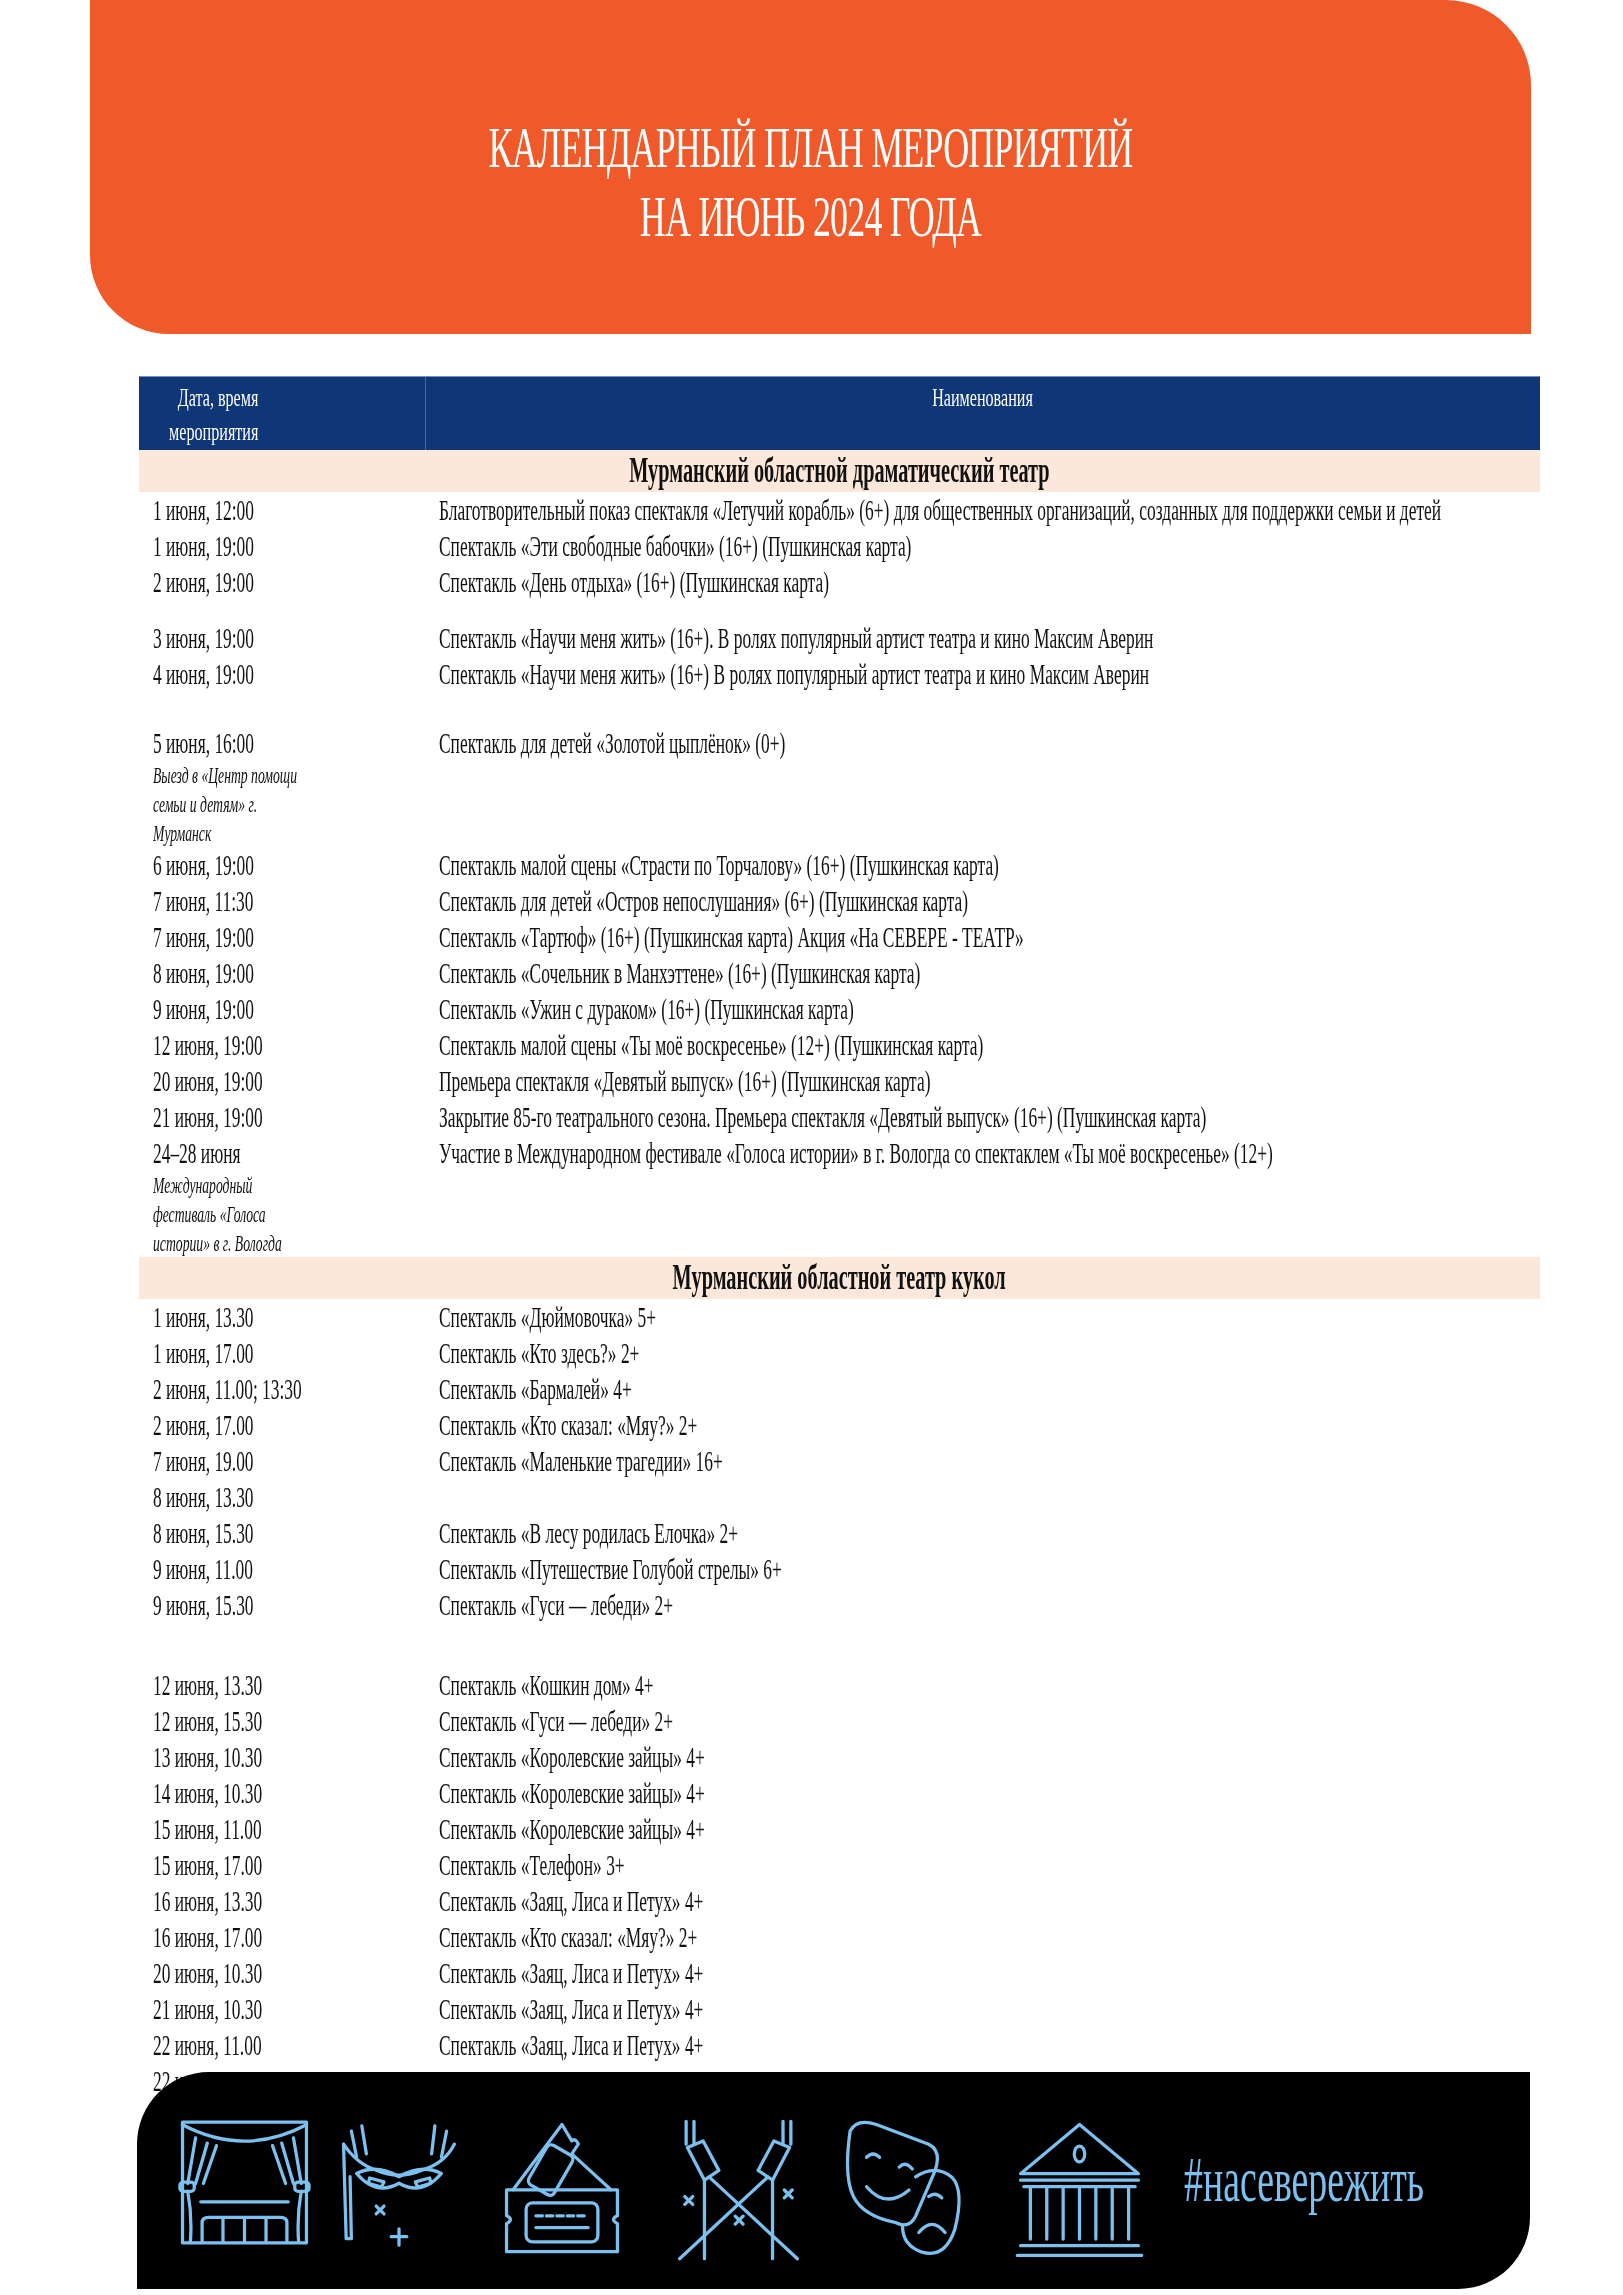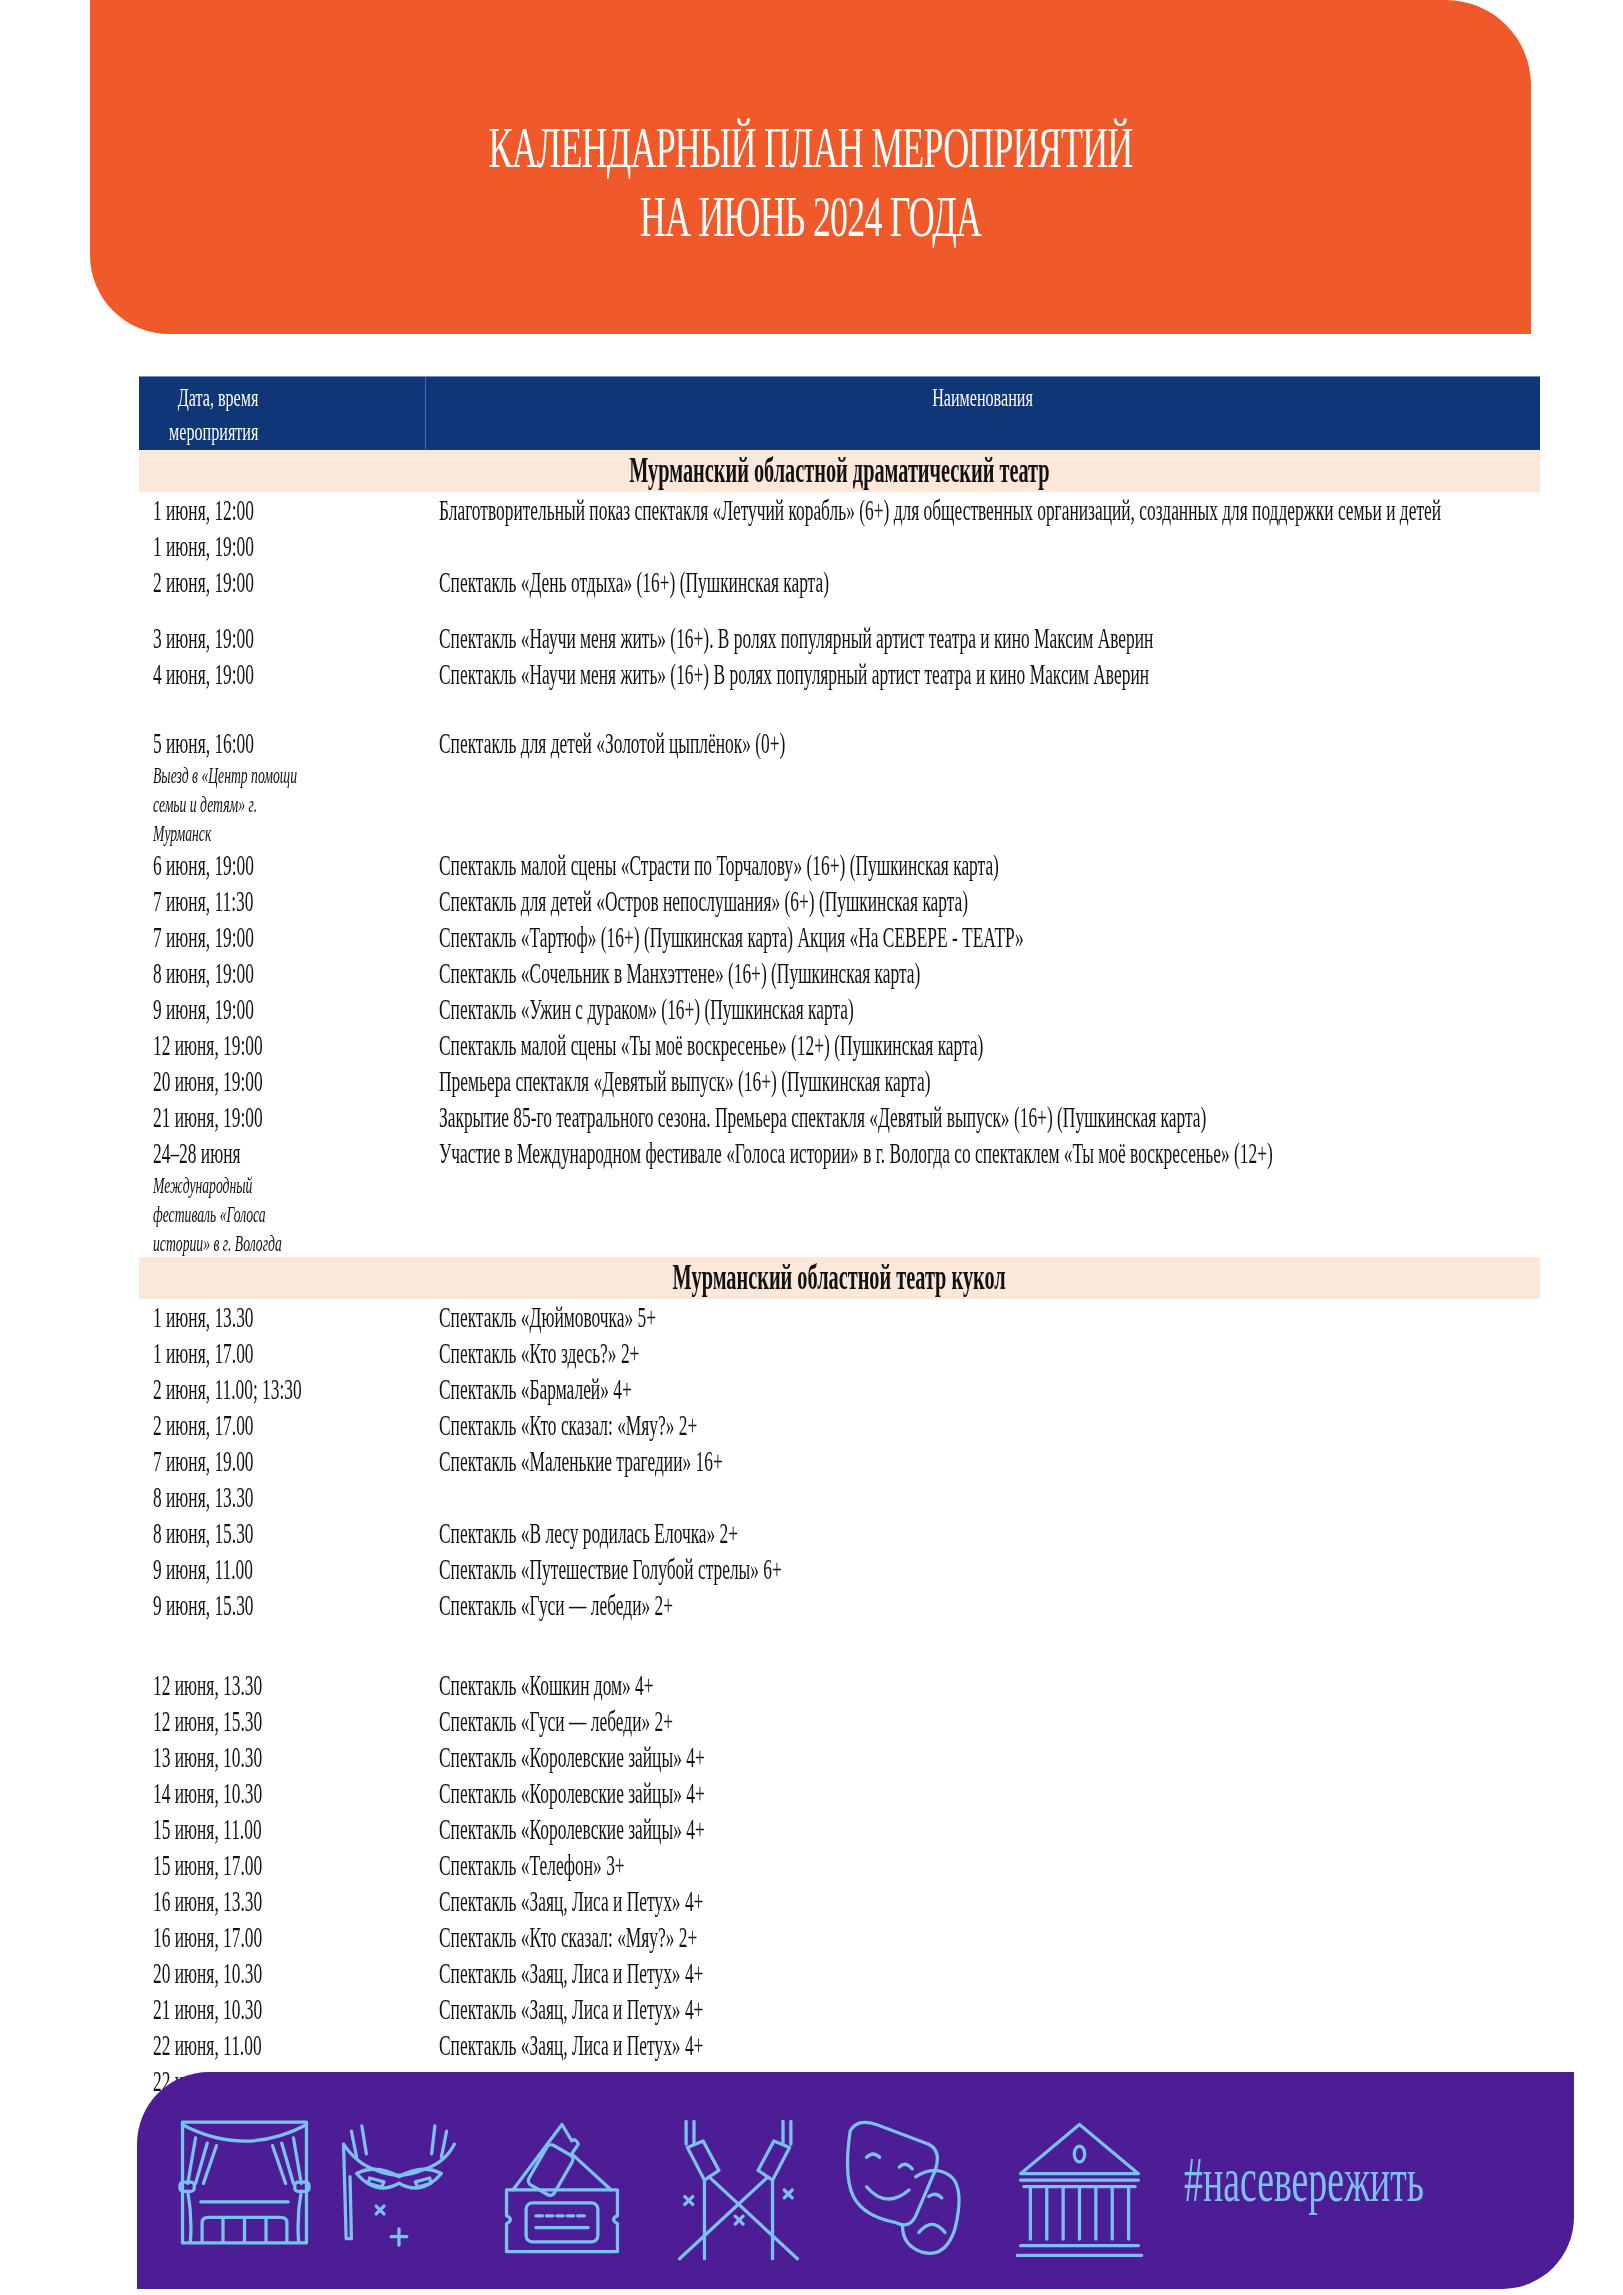--- a/index.html
+++ b/index.html
@@ -32,21 +32,21 @@
   .row { position:relative; }
   .row .d { position:absolute; left:14.4px; top:0; width:275px; }
   .row .x { position:relative; margin-left:300px; width:1112px; }
   .sq { font-size:29px; line-height:36px; white-space:nowrap; transform:scaleX(0.6); transform-origin:left top; display:block; }
   .x .sq { white-space:normal; width:1851px; }
   .note { font-size:23.6px; line-height:29px; font-style:italic; white-space:nowrap;
           transform:scaleX(0.58); transform-origin:left top; display:block; }
 
   
   #footer { position:absolute; left:137px; top:2072px; width:1393px; height:217px;
-            background:#4c1d95; border-top-left-radius:72px; border-bottom-right-radius:72px;padding-left:44px; }
+            background:#000000; border-top-left-radius:72px; border-bottom-right-radius:72px; }
   .ficon { position:absolute; top:46px; }
   .ficon svg { stroke:#7CC0F0; fill:none; stroke-width:5; stroke-linecap:round; stroke-linejoin:round; }
   #hashtag { position:absolute; left:1047px; top:72px; color:#7CC0F0; font-size:63px;
              transform:scaleX(0.6); transform-origin:left top; white-space:nowrap; }
 </style>
 </head>
 <body>
 
 <div id="banner">
   <div class="t t1">КАЛЕНДАРНЫЙ ПЛАН МЕРОПРИЯТИЙ</div>
@@ -66,20 +66,23 @@
         <div class="d">
           <span class="sq">1 июня, 12:00</span>
         </div>
         <div class="x" style="height: 36px;">
           <span class="sq">Благотворительный показ спектакля «Летучий корабль» (6+) для общественных организаций, созданных для поддержки семьи и детей</span>
         </div>
       </div>
       <div class="row" style="height: 36px;">
         <div class="d">
           <span class="sq">1 июня, 19:00</span>
+        </div>
+        <div class="x" style="height: 36px;">
+          <span class="sq">Спектакль «Эти свободные бабочки» (16+) (Пушкинская карта)</span>
         </div>
       </div>
       <div class="row" style="height: 36px;">
         <div class="d">
           <span class="sq">2 июня, 19:00</span>
         </div>
         <div class="x" style="height: 36px;">
           <span class="sq">Спектакль «День отдыха» (16+) (Пушкинская карта)</span>
         </div>
       </div>

